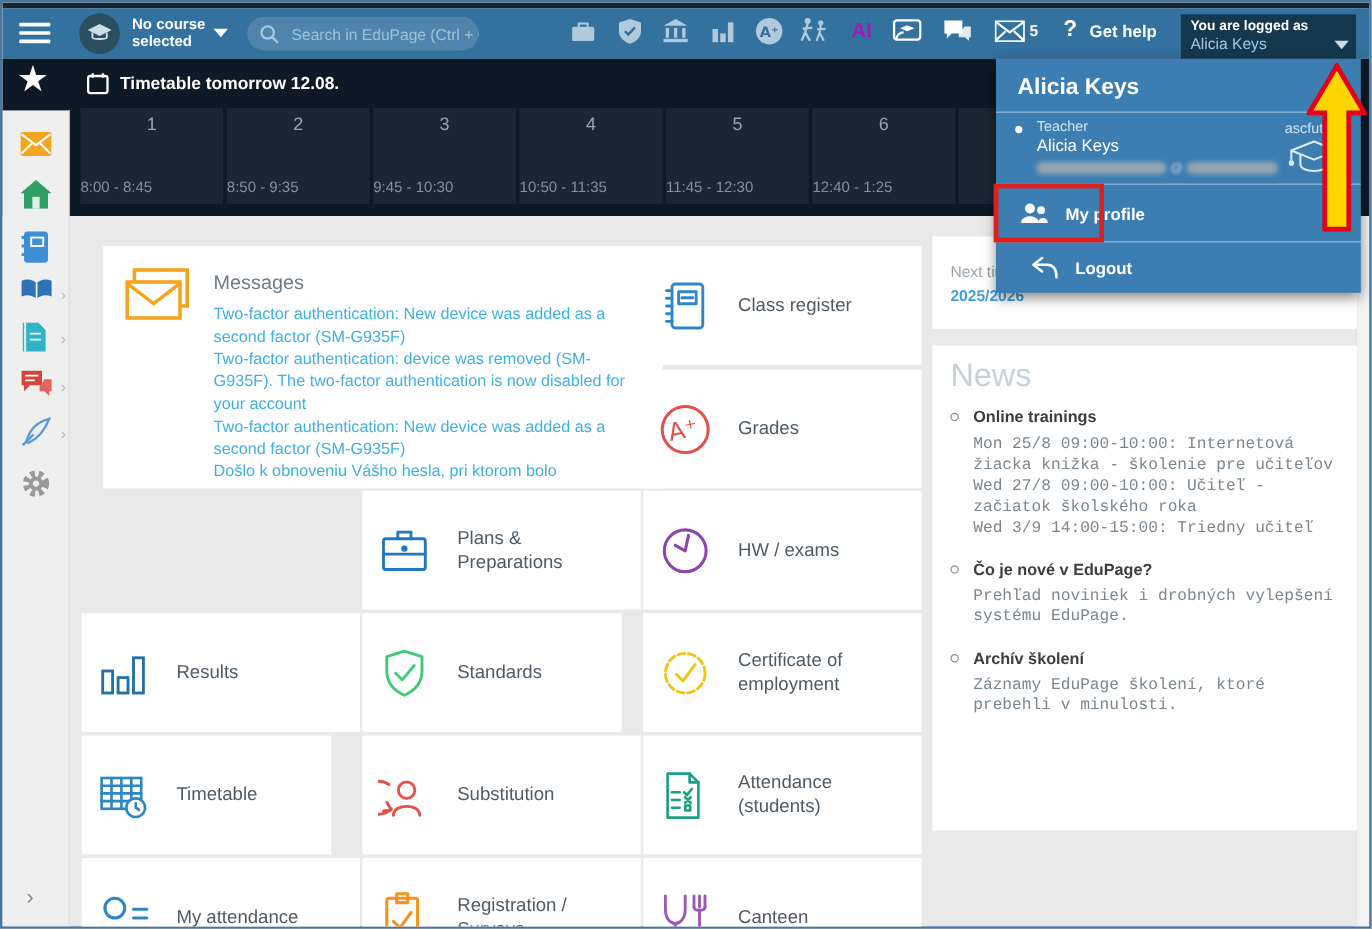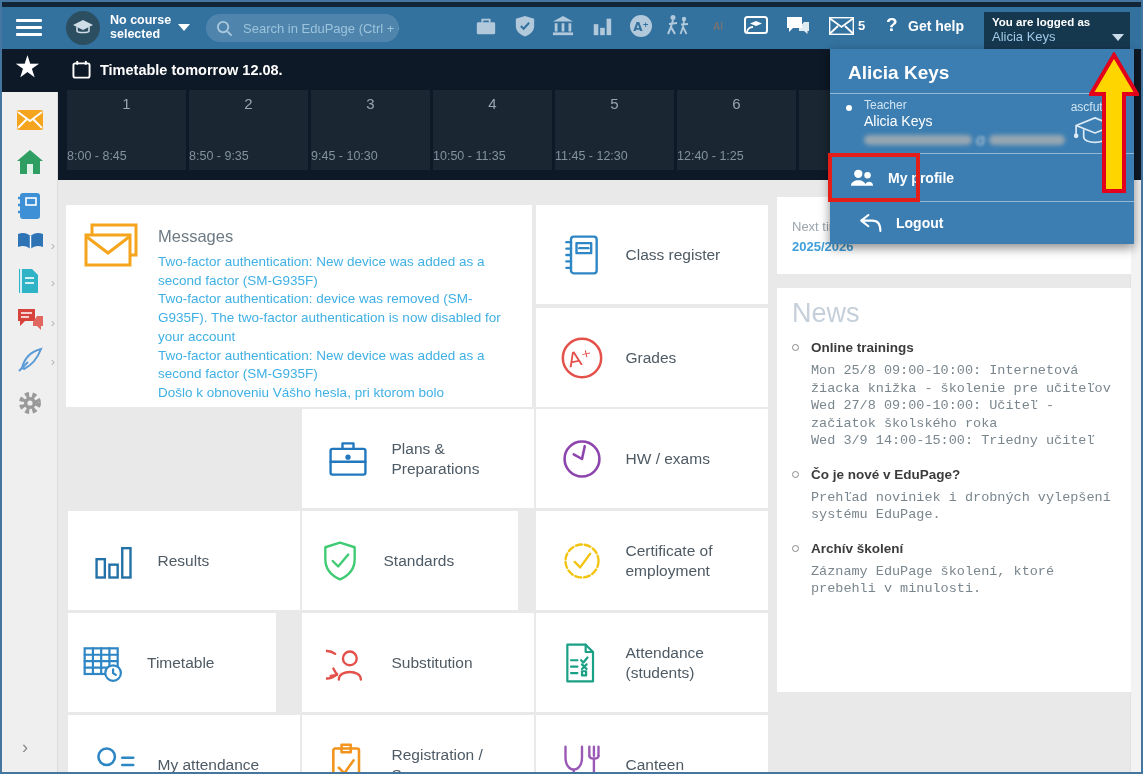--- a/index.html
+++ b/index.html
@@ -18,21 +18,21 @@
   .course-label{left:108px;top:11px;width:62px;color:#fff;font-size:12.5px;font-weight:bold;line-height:1.15;}
   .caret{width:0;height:0;border-left:6px solid transparent;border-right:6px solid transparent;border-top:7px solid #fff;}
   .course-caret{left:176px;top:22px;}
   .search-pill{left:204px;top:12px;width:193px;height:28px;background:rgba(255,255,255,.14);border-radius:15px;
                display:flex;align-items:center;padding:0 10px;overflow:hidden;}
   .search-pill input{border:none;outline:none;background:transparent;color:#d8e8f4;font-size:13px;width:160px;
                      font-family:inherit;}
   .search-pill input::placeholder{color:#9cc3dc;}
   .hicon{top:11px;width:26px;height:26px;display:flex;align-items:center;justify-content:center;color:rgba(255,255,255,.62);}
   .hicon.bright{color:#fff;}
-  .ai-label{font-weight:bold;font-size:10px;color:#737373;}
+  .ai-label{font-weight:bold;font-size:17px;color:#a21caf;}
   .mail-count{left:856px;top:16px;color:#fff;font-weight:bold;font-size:13px;}
   .qmark{left:884px;top:12px;color:#fff;font-weight:bold;font-size:19px;}
   .gethelp{left:906px;top:16px;color:#fff;font-weight:bold;font-size:14px;}
   .account-box{left:982px;top:10px;width:146px;height:37px;background:#16384f;padding:4px 8px;cursor:pointer;}
   .account-line1{color:#fff;font-size:11.5px;font-weight:bold;}
   .account-line2{color:#9fc9e6;font-size:13px;margin-top:1px;}
   .account-caret{left:1110px;top:32px;border-top-color:#c9dcea;}
   
   .darkband{left:0;top:47px;width:100%;height:131px;background:#0d1926;}
   .fav-star{left:12px;top:50px;color:#fff;font-size:30px;line-height:1;cursor:pointer;}
@@ -44,21 +44,21 @@
   .ptime{position:absolute;bottom:7px;width:100%;color:#82929e;font-size:12.5px;}
   
   .sidebar{left:0;top:90px;width:56px;bottom:0;background:#efefef;border-right:1px solid #dcdcdc;}
   .sico{position:absolute;left:15px;width:26px;height:26px;cursor:pointer;}
   .sico .chev{position:absolute;right:-12px;top:7px;color:#b6b6b6;font-size:13px;}
   .expand-chev{left:20px;bottom:14px;color:#8a8a8a;font-size:18px;cursor:pointer;position:absolute;}
   
   .scroll-track{right:0;top:178px;width:11px;bottom:0;background:#f3f3f3;border-left:1px solid #e2e2e2;}
   
   .tile{position:absolute;background:#fff;cursor:pointer;}
-  .tile.small{display:flex;align-items:center;padding-left:7px;justify-content:center;}
+  .tile.small{display:flex;align-items:center;padding-left:7px;}
   .tile-icon{width:56px;height:56px;flex:0 0 56px;display:flex;align-items:center;justify-content:center;}
   .tile-label{margin-left:16px;color:#4e5a64;font-size:15.5px;line-height:1.25;width:132px;}
   .msg-icon{position:absolute;left:16px;top:18px;color:#f5a51d;}
   .msg-title{position:absolute;left:92px;top:22px;font-size:16.5px;color:#6d7a83;}
   .msg-links{position:absolute;left:92px;top:48px;width:362px;height:152px;overflow:hidden;}
   .msg-link{color:#3fb0e4;font-size:13.5px;line-height:18.7px;cursor:pointer;}
   
   .card{position:absolute;background:#fff;}
   .next-label{position:absolute;left:15px;top:22px;color:#9aa5ad;font-size:13px;}
   .next-year{position:absolute;left:15px;top:42px;color:#3f9fdb;font-weight:bold;font-size:13px;cursor:pointer;}
@@ -297,21 +297,21 @@
           <circle cx="13" cy="13" r="8" fill="none" stroke="#9a9a9a" stroke-width="6" stroke-dasharray="3.6 3"></circle>
           <circle cx="13" cy="13" r="6" fill="#9a9a9a"></circle>
           <circle cx="13" cy="13" r="2.6" fill="#efefef"></circle>
         </svg>
     </div>
     <div class="expand-chev">›</div>
   </div>
 
   <div class="abs scroll-track"></div>
 
-  <div class="tile" style="left:64px;top:203px;width:466px;height:202px">
+  <div class="tile" style="left:84px;top:203px;width:466px;height:202px">
     <span class="msg-icon">
       <svg width="58" height="48" viewBox="0 0 58 48">
           <rect x="10" y="2" width="44" height="30" fill="none" stroke="currentColor" stroke-width="3"></rect>
           <rect x="4" y="12" width="44" height="30" fill="#fff" stroke="currentColor" stroke-width="3"></rect>
           <path d="M5 14 L26 30 L47 14" fill="none" stroke="currentColor" stroke-width="3"></path>
         </svg>
     </span>
     <div class="msg-title">Messages</div>
     <div class="msg-links">
       <div class="msg-link">Two-factor authentication: New device was added as a second factor (SM-G935F)</div>

